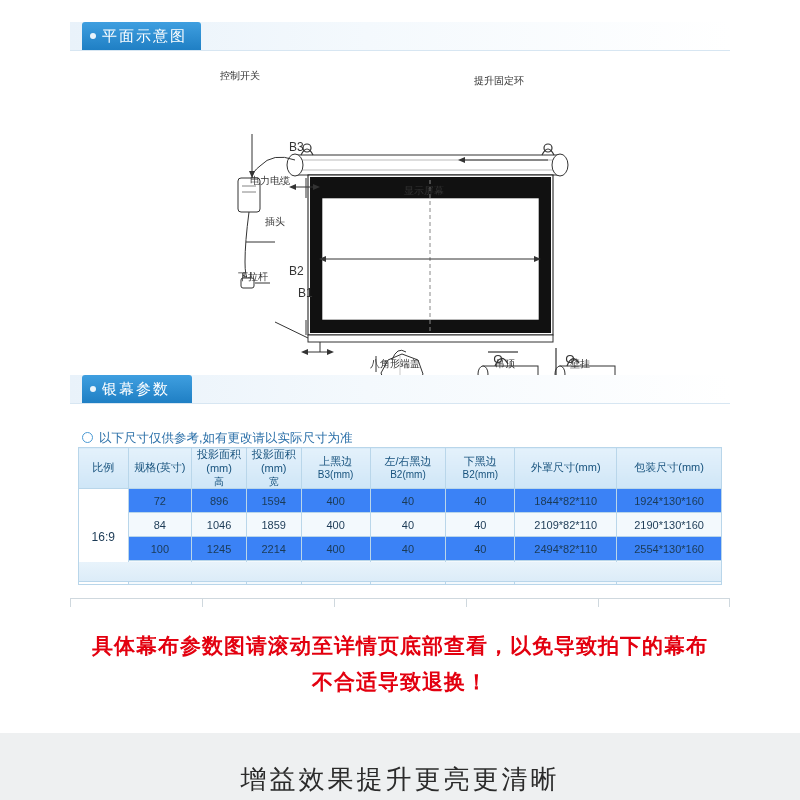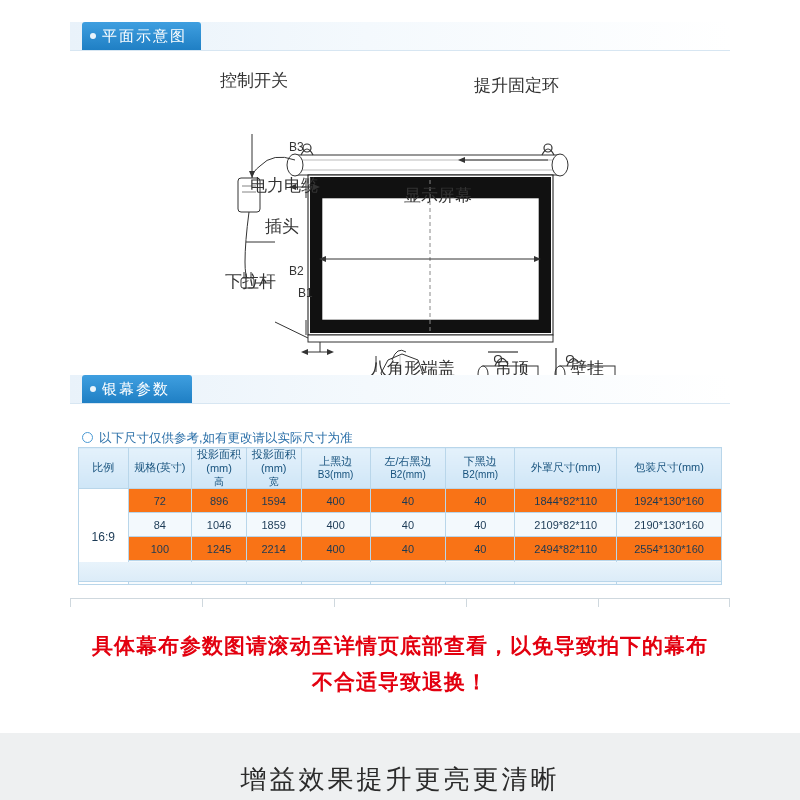--- a/index.html
+++ b/index.html
@@ -68,21 +68,21 @@
   
   .diagram {
     position: absolute;
     left: 70px;
     top: 60px;
     width: 660px;
     height: 320px;
   }
   .diag-label {
     position: absolute;
-    font-size: 17px;
+    font-size: 10px;
     color: #333;
     white-space: nowrap;
   }
   .diag-label.small { font-size: 12px; }
 
   
   .note {
     position: absolute;
     left: 82px;
     top: 430px;
@@ -128,21 +128,21 @@
     font-weight: normal;
     height: 34px;
     line-height: 1.25;
     font-size: 11px;
   }
   table.spec thead th .sub {
     display: block;
     font-size: 10px;
   }
   table.spec tbody td {
-    background: #f97316;
+    background: #3b82f6;
   }
   table.spec tbody tr:nth-child(even) td {
     background: #f3f9fd;
   }
   table.spec td.ratio {
     background: #ffffff;
     font-size: 12px;
   }
   .table-foot {
     position: absolute;
@@ -302,21 +302,21 @@
       <path d="M497 306 q5 -13 12 -3" fill="none" stroke="#333" stroke-width="1.2"></path>
       <circle cx="500" cy="299" r="3.5" fill="none" stroke="#333" stroke-width="1.2"></circle>
       <line x1="486" y1="288" x2="486" y2="320" stroke="#333" stroke-width="1.2"></line>
     </svg>
 
     
     <div class="diag-label" style="left:150px; top:9px;">控制开关</div>
     <div class="diag-label" style="left:404px; top:14px;">提升固定环</div>
     <div class="diag-label" style="left:180px; top:114px;">电力电缆</div>
     <div class="diag-label" style="left:195px; top:155px;">插头</div>
-    <div class="diag-label" style="left:155px; top:210px;">下拉杆</div>
+    <div class="diag-label" style="left:168px; top:210px;">下拉杆</div>
     <div class="diag-label" style="left:334px; top:124px;">显示屏幕</div>
     <div class="diag-label small" style="left:219px; top:80px;">B3</div>
     <div class="diag-label small" style="left:219px; top:204px;">B2</div>
     <div class="diag-label small" style="left:228px; top:226px;">B1</div>
     <div class="diag-label" style="left:300px; top:297px;">八角形端盖</div>
     <div class="diag-label" style="left:425px; top:297px;">吊顶</div>
     <div class="diag-label" style="left:500px; top:297px;">壁挂</div>
   </div>
 
   <div class="section-head" style="top:375px;">

